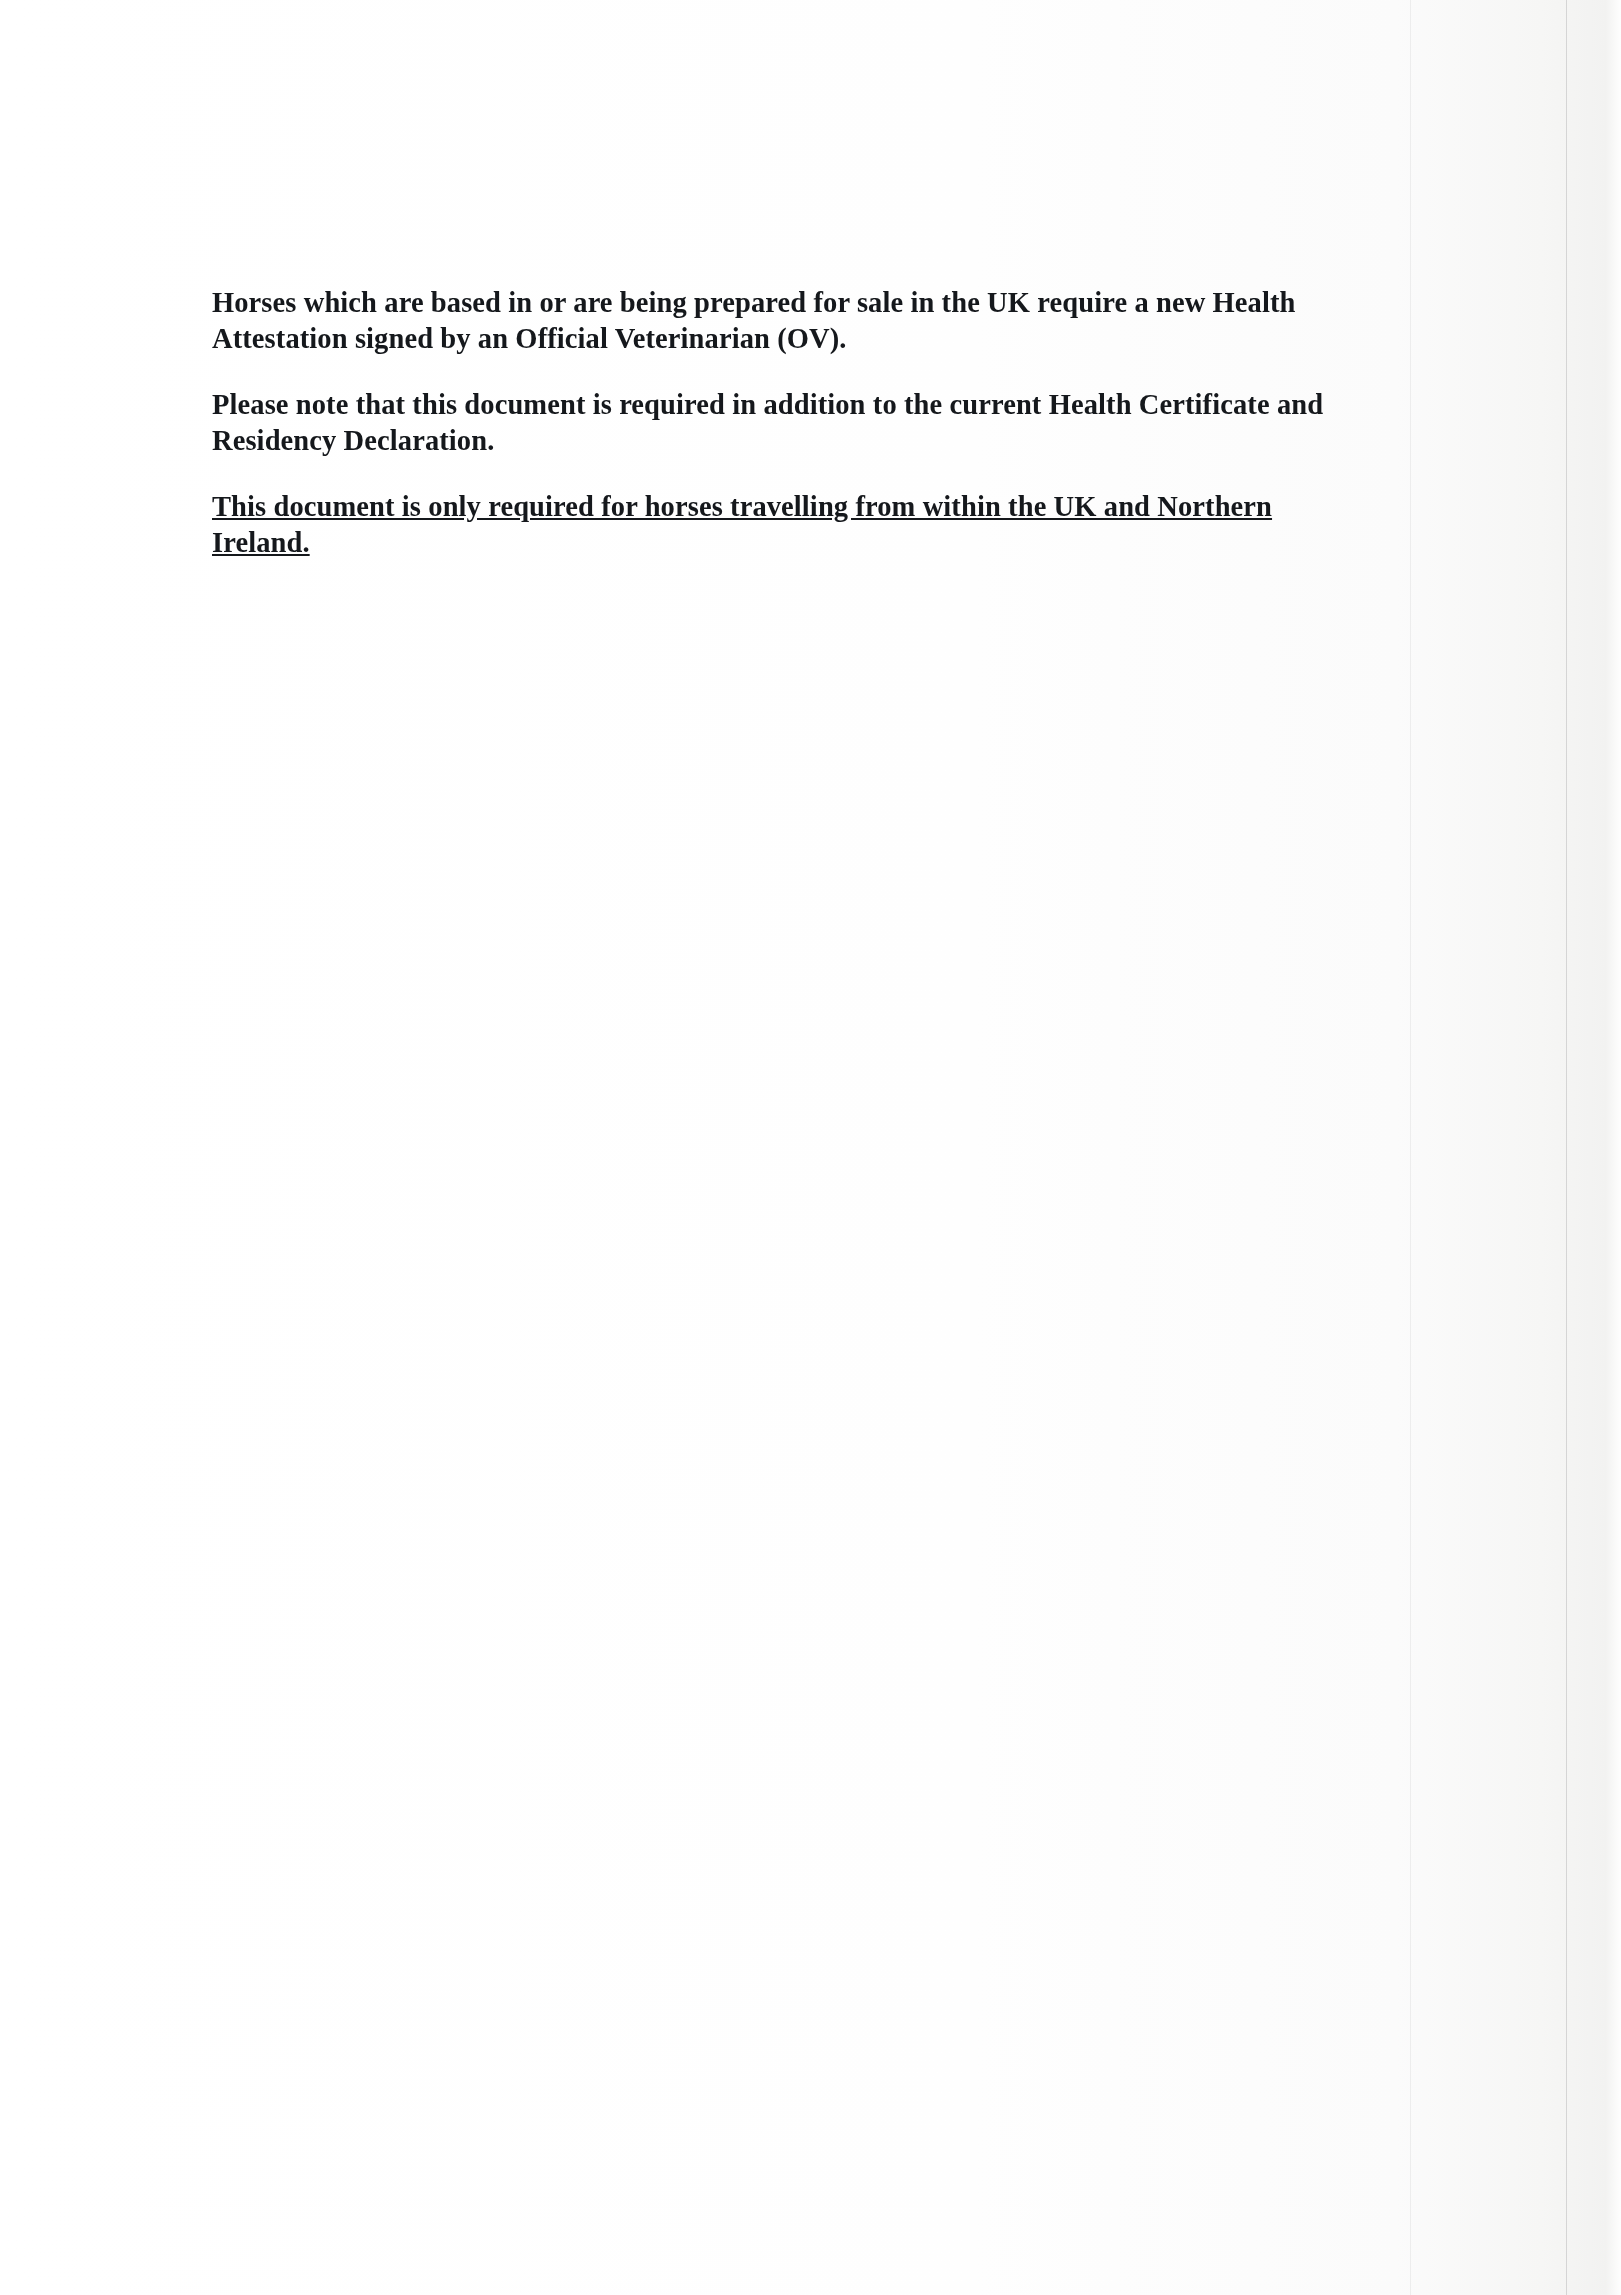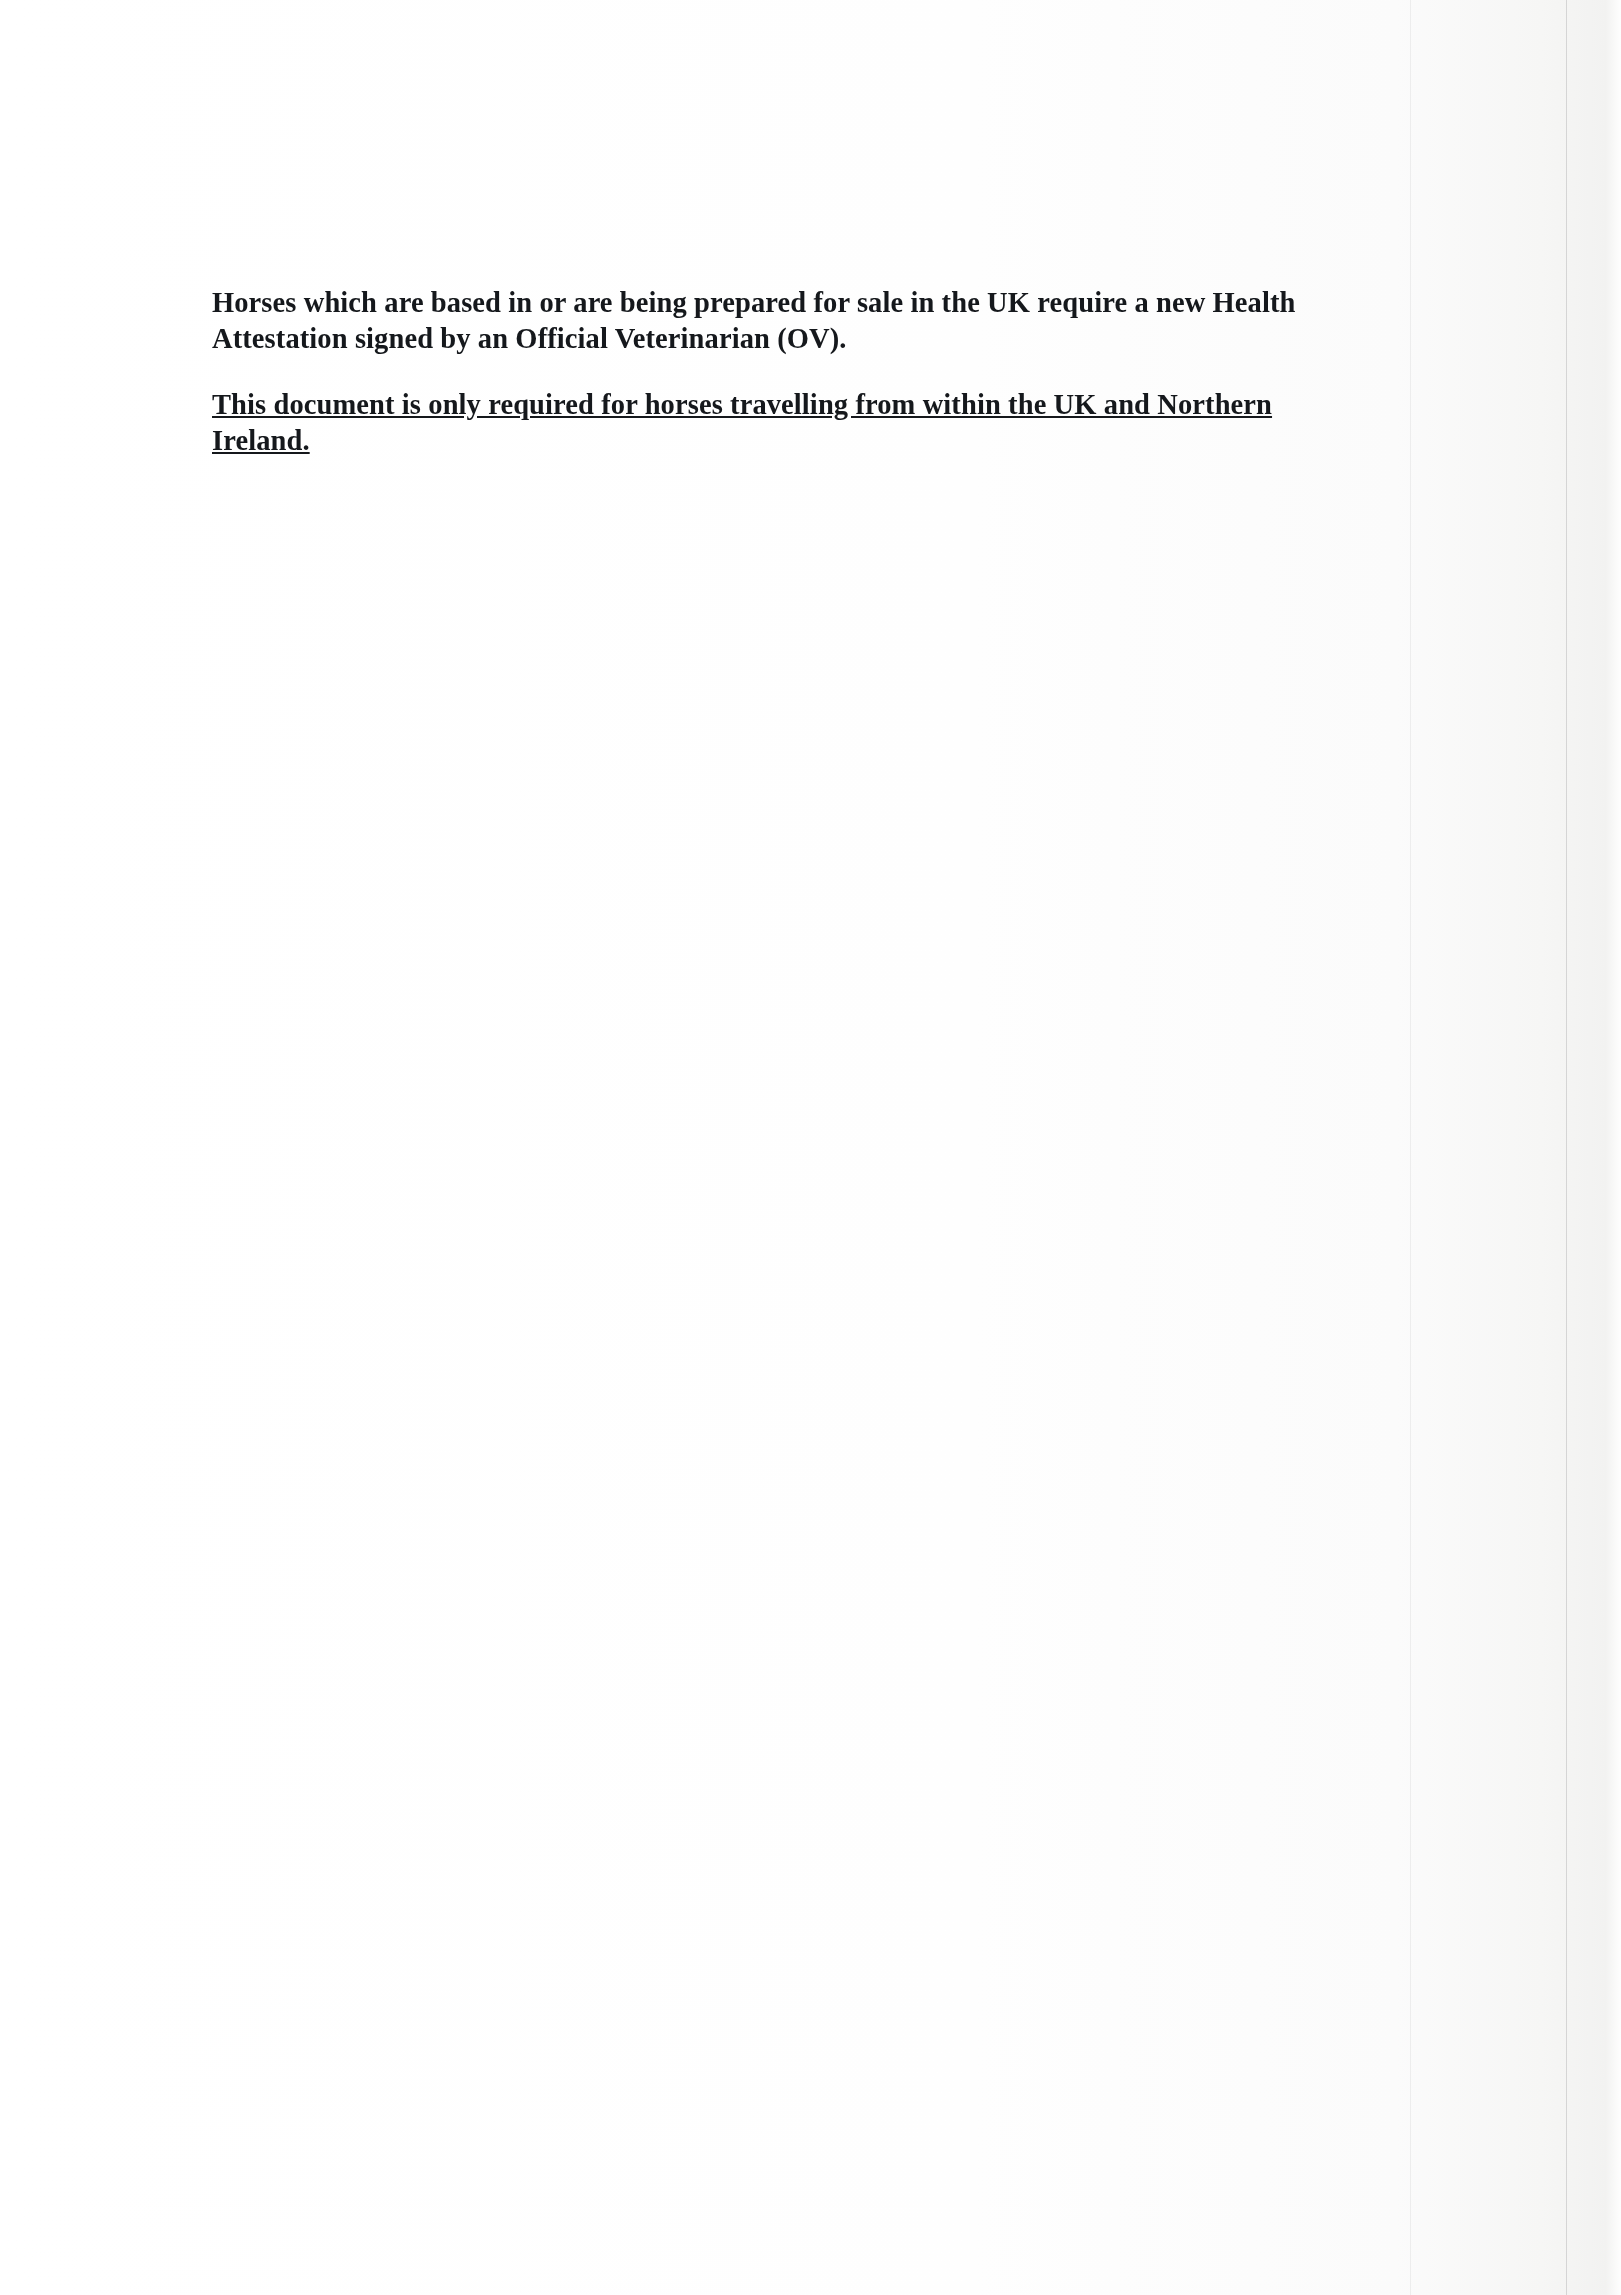--- a/index.html
+++ b/index.html
@@ -76,16 +76,17 @@
 </head>
 <body>
 
 <div class="page">
   <div class="paper-tint"></div>
   <div class="scan-edge-soft"></div>
   <div class="scan-edge"></div>
 
   <div class="content">
     <p class="para para-gap-large">Horses which are based in or are being prepared for sale in the UK require a new Health Attestation signed by an Official Veterinarian (OV).</p>
+    <p class="para para-gap-large">Please note that this document is required in addition to the current Health Certificate and Residency Declaration.</p>
     <p class="para">This document is only required for horses travelling from within the UK and Northern Ireland.</p>
   </div>
 </div>
 
 
 </body></html>

